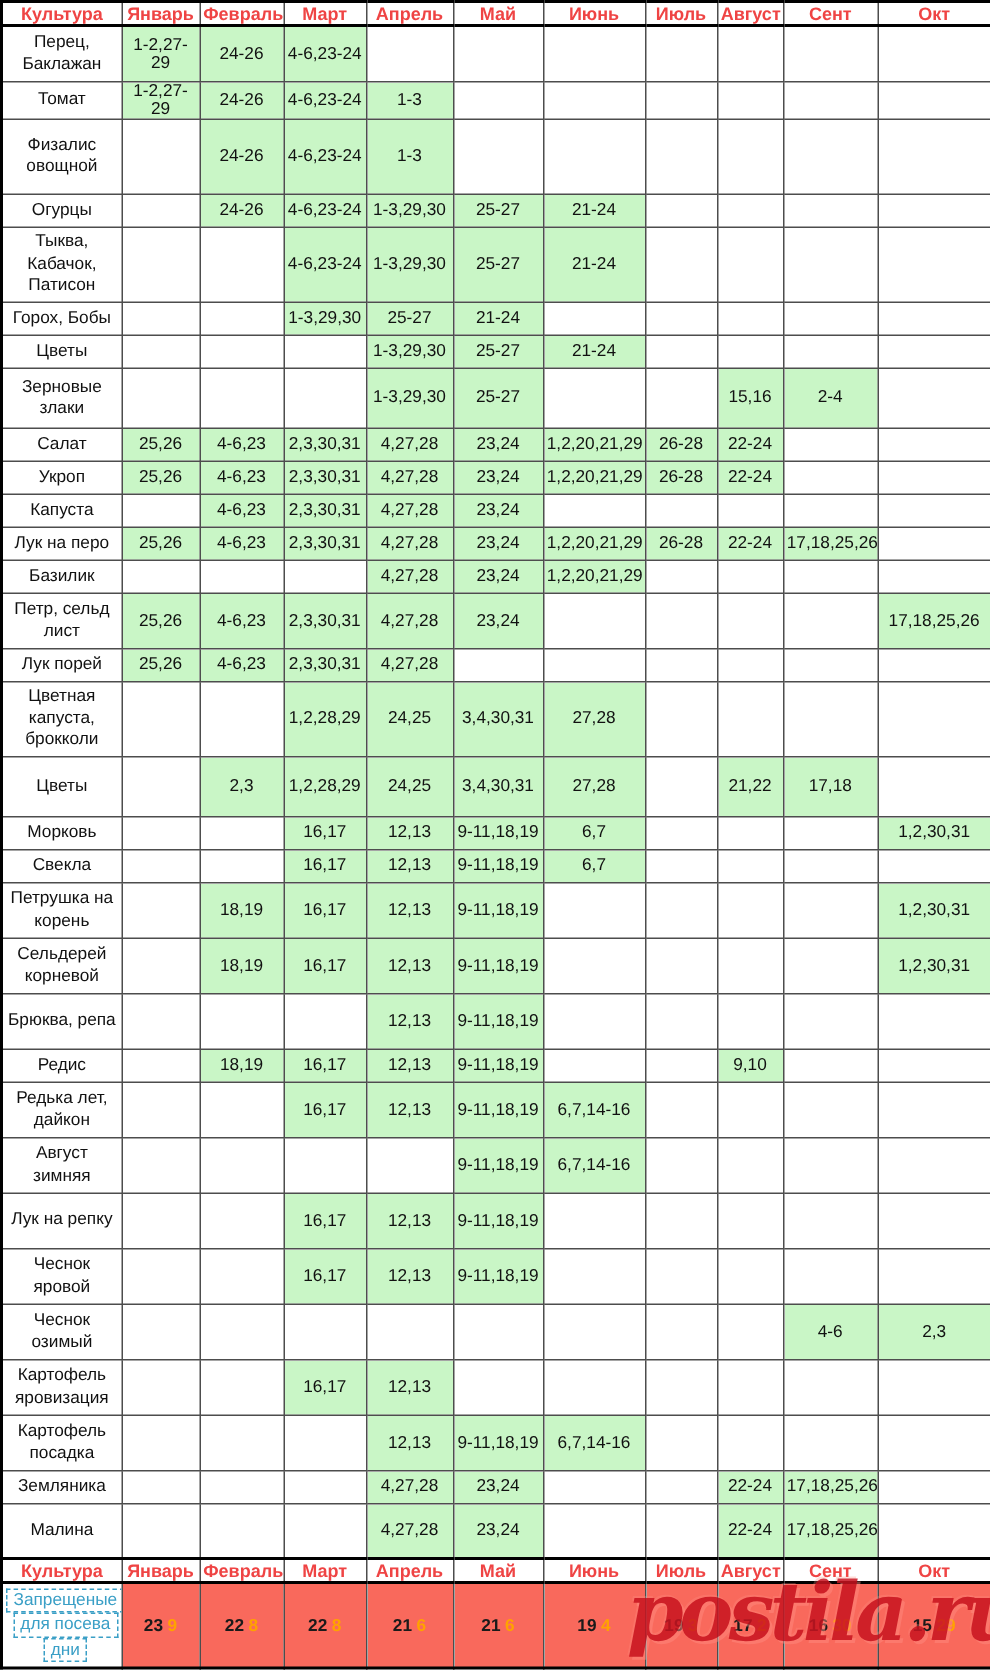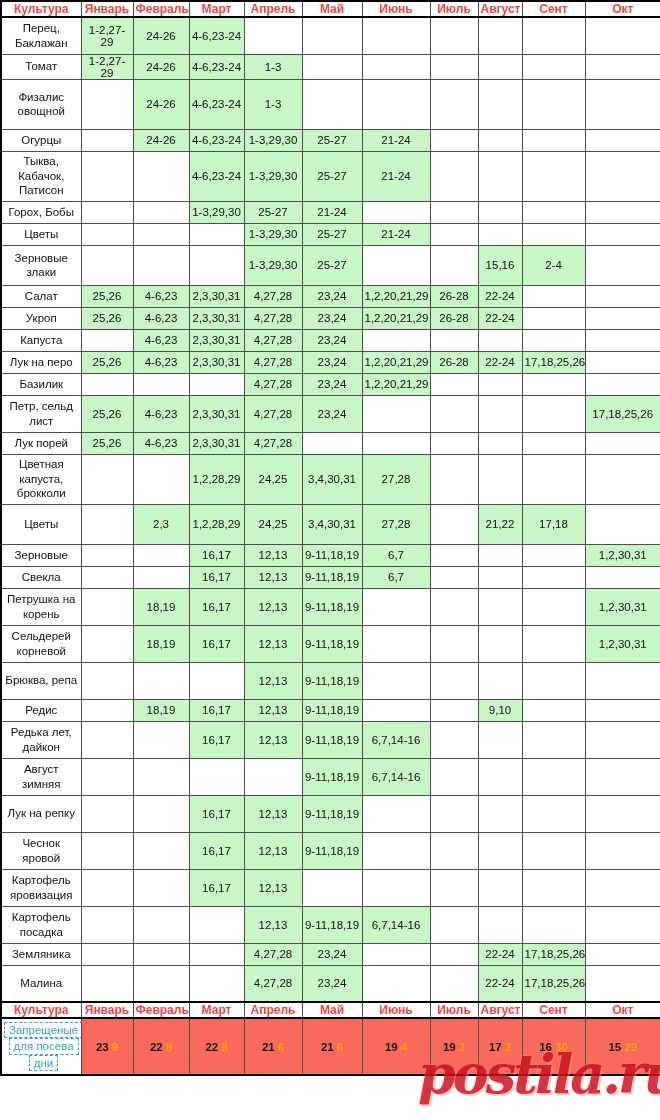--- a/index.html
+++ b/index.html
@@ -281,21 +281,21 @@
           <td class="g">1,2,28,29</td>
           <td class="g">24,25</td>
           <td class="g">3,4,30,31</td>
           <td class="g">27,28</td>
           <td></td>
           <td class="g">21,22</td>
           <td class="g">17,18</td>
           <td></td>
         </tr>
         <tr style="height: 22px;">
-          <td class="lbl c-orange">Зерновые</td>
+          <td class="lbl c-orange">Морковь</td>
           <td></td>
           <td></td>
           <td class="g">16,17</td>
           <td class="g">12,13</td>
           <td class="g">9-11,18,19</td>
           <td class="g">6,7</td>
           <td></td>
           <td></td>
           <td></td>
           <td class="g">1,2,30,31</td>
@@ -409,20 +409,33 @@
           <td></td>
           <td></td>
           <td class="g">16,17</td>
           <td class="g">12,13</td>
           <td class="g">9-11,18,19</td>
           <td></td>
           <td></td>
           <td></td>
           <td></td>
           <td></td>
+        </tr>
+        <tr style="height: 37px;">
+          <td class="lbl c-orange">Чеснок озимый</td>
+          <td></td>
+          <td></td>
+          <td></td>
+          <td></td>
+          <td></td>
+          <td></td>
+          <td></td>
+          <td></td>
+          <td class="g">4-6</td>
+          <td class="g">2,3</td>
         </tr>
         <tr style="height: 37px;">
           <td class="lbl c-orange">Картофель яровизация</td>
           <td></td>
           <td></td>
           <td class="g">16,17</td>
           <td class="g">12,13</td>
           <td></td>
           <td></td>
           <td></td>

